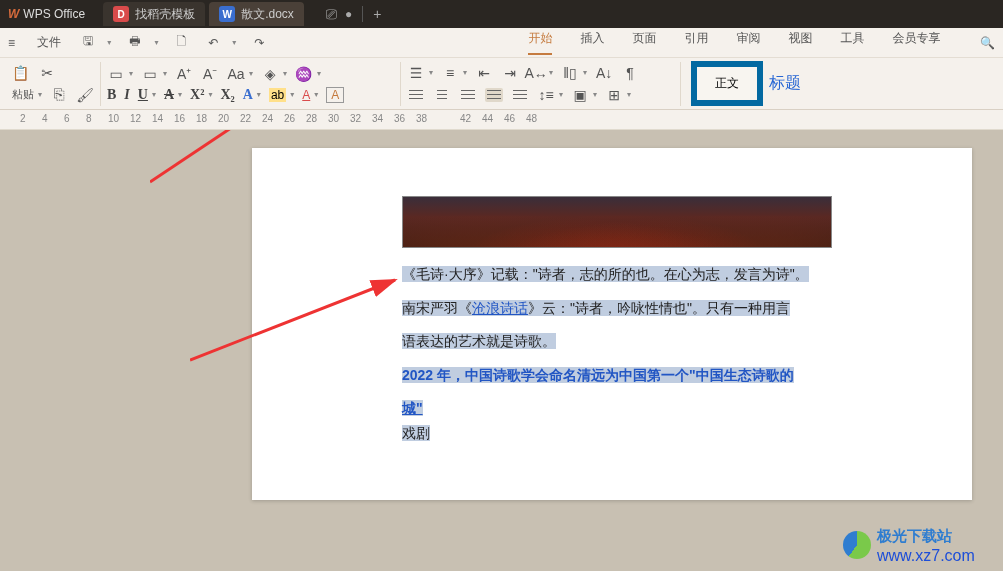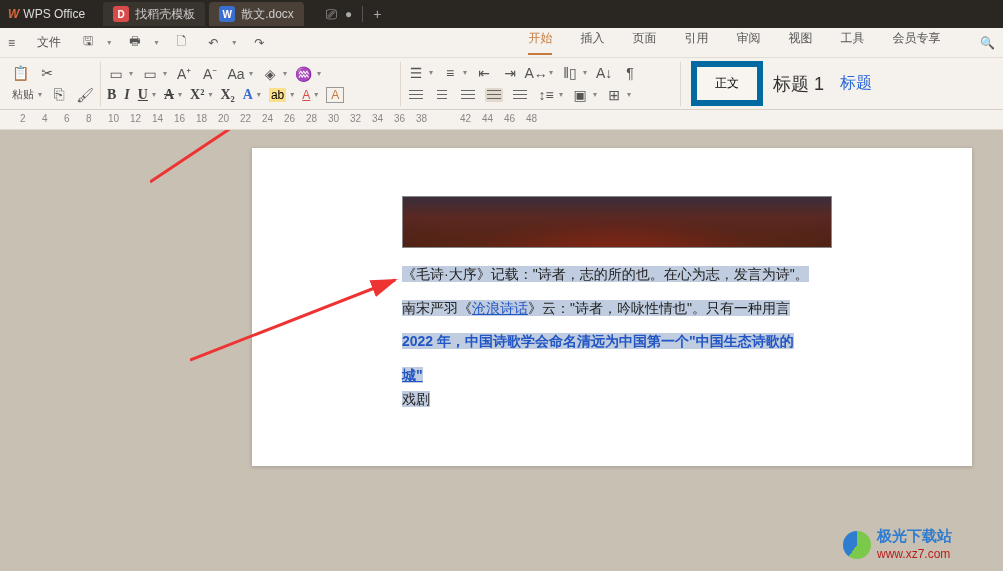--- a/index.html
+++ b/index.html
@@ -53,21 +53,21 @@
   .doc-text{font-size:14px;line-height:2.4;color:#222;margin-top:10px;}
   .sel{background:#c0cde0;}
   .lk{color:#2256c4;text-decoration:underline;}
   .blue{color:#2256c4;}
   .bold{font-weight:bold;}
   .ruby{font-size:8px;color:#555;letter-spacing:2px;display:block;line-height:1;}
   .arrow{position:absolute;pointer-events:none;}
   .watermark{position:absolute;right:0;bottom:0;width:160px;height:46px;}
   .wm-logo{width:28px;height:28px;border-radius:50%;background:conic-gradient(#7ac94a 0 60%,#2f7dd0 60% 100%);position:absolute;left:0;top:6px;}
   .wm-t1{position:absolute;left:34px;top:2px;font-size:15px;font-weight:bold;color:#2f7dd0;}
-  .wm-t2{position:absolute;left:34px;top:22px;font-size:12px;color:#b91c1c;font-family:Arial;}
+  .wm-t2{position:absolute;left:34px;top:22px;font-size:16px;color:#1d4ed8;font-family:Arial;}
 </style>
 </head>
 <body>
 
 <div class="titlebar">
   <span class="app-logo">W</span>
   <span class="app-name">WPS Office</span>
   <div class="tab t1">
     <span class="tab-icon d">D</span>
     <span>找稻壳模板</span>
@@ -189,21 +189,20 @@
       <span class="ic">↕≡</span>
         <span class="chev">▾</span>
       <span class="ic">▣</span>
         <span class="chev">▾</span>
       <span class="ic">⊞</span>
         <span class="chev">▾</span>
     </div>
   </div>
   <div style="display:flex;align-items:center;">
     <div class="stylebtn">正文</div>
-    <div class="stylebtn2">标题 1</div>
     <div class="stylebtn3">标题</div>
   </div>
 </div>
 
 <div class="ruler">
 
   <span class="n" style="left:20px">2</span>
   <span class="n" style="left:42px">4</span>
   <span class="n" style="left:64px">6</span>
   <span class="n" style="left:86px">8</span>
@@ -229,20 +228,21 @@
 </div>
 
 <div class="page-area">
   <div class="page">
     <div class="img-placeholder"></div>
     <div class="doc-text">
       <div><span class="sel">《毛诗·大序》记载："诗者，志的所的也。在心为志，发言为诗"。</span></div>
       <div>
         <span class="sel">南宋严羽《</span><span class="sel lk">沧浪诗话</span><span class="sel">》云："诗者，吟咏性情也"。只有一种用言</span>
       </div>
+      <div><span class="sel">语表达的艺术就是诗歌。</span></div>
       <div>
         <span class="sel blue bold">2022 年，</span><span class="sel blue bold" style="">中国诗歌学会</span><span class="sel blue bold">命名清远为中国第一个"中国生态诗歌的</span>
       </div>
       <div><span class="sel blue bold" style="text-decoration:underline">城"</span></div>
       <div style="line-height:1;">
         <span class="sel">戏剧</span>
       </div>
     </div>
   </div>
 

